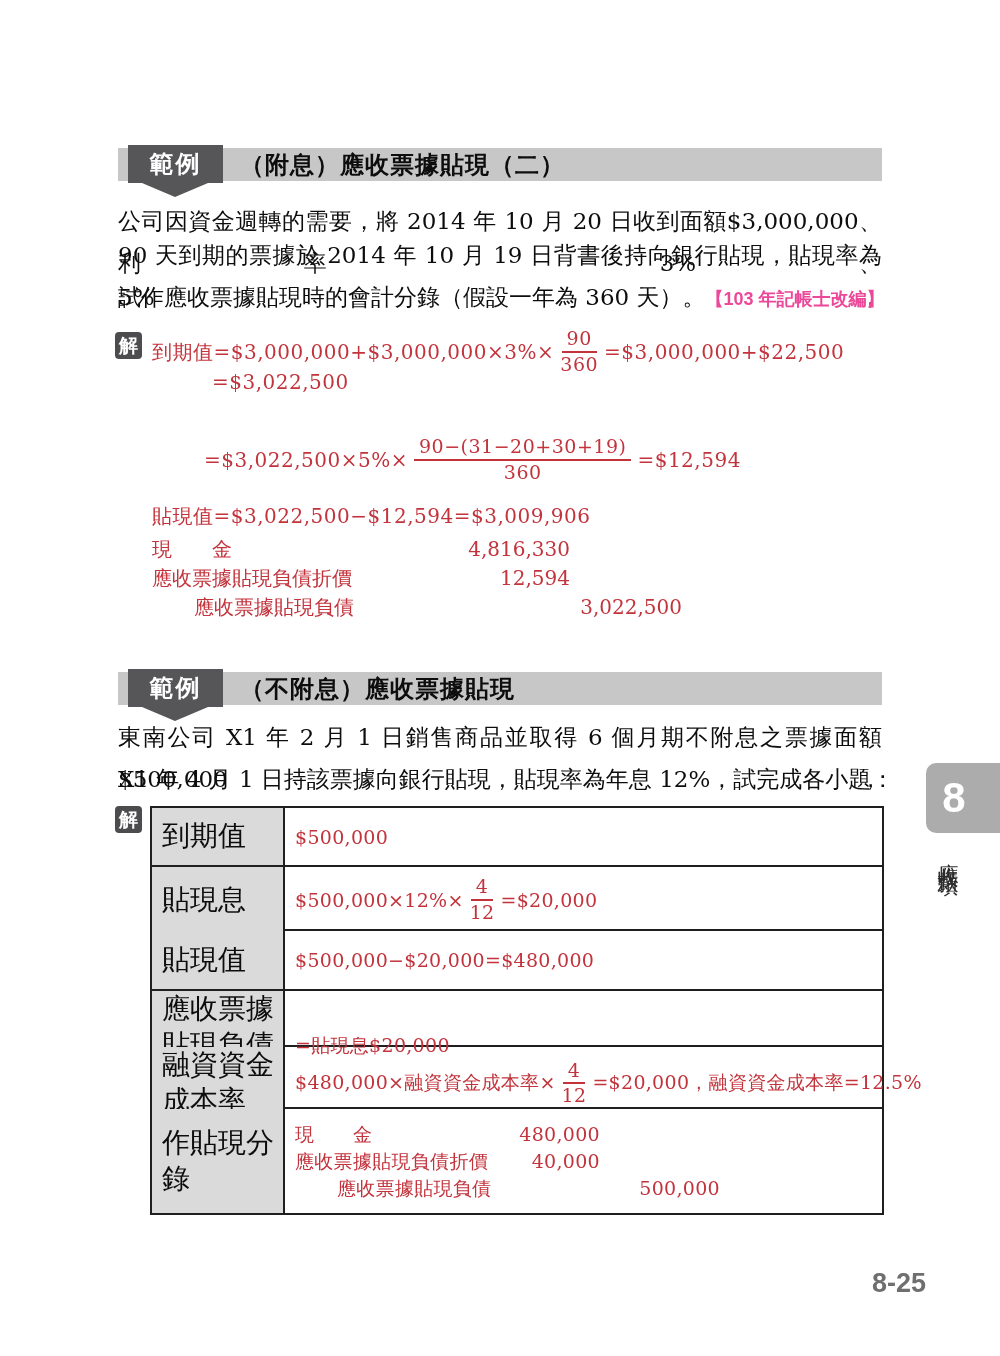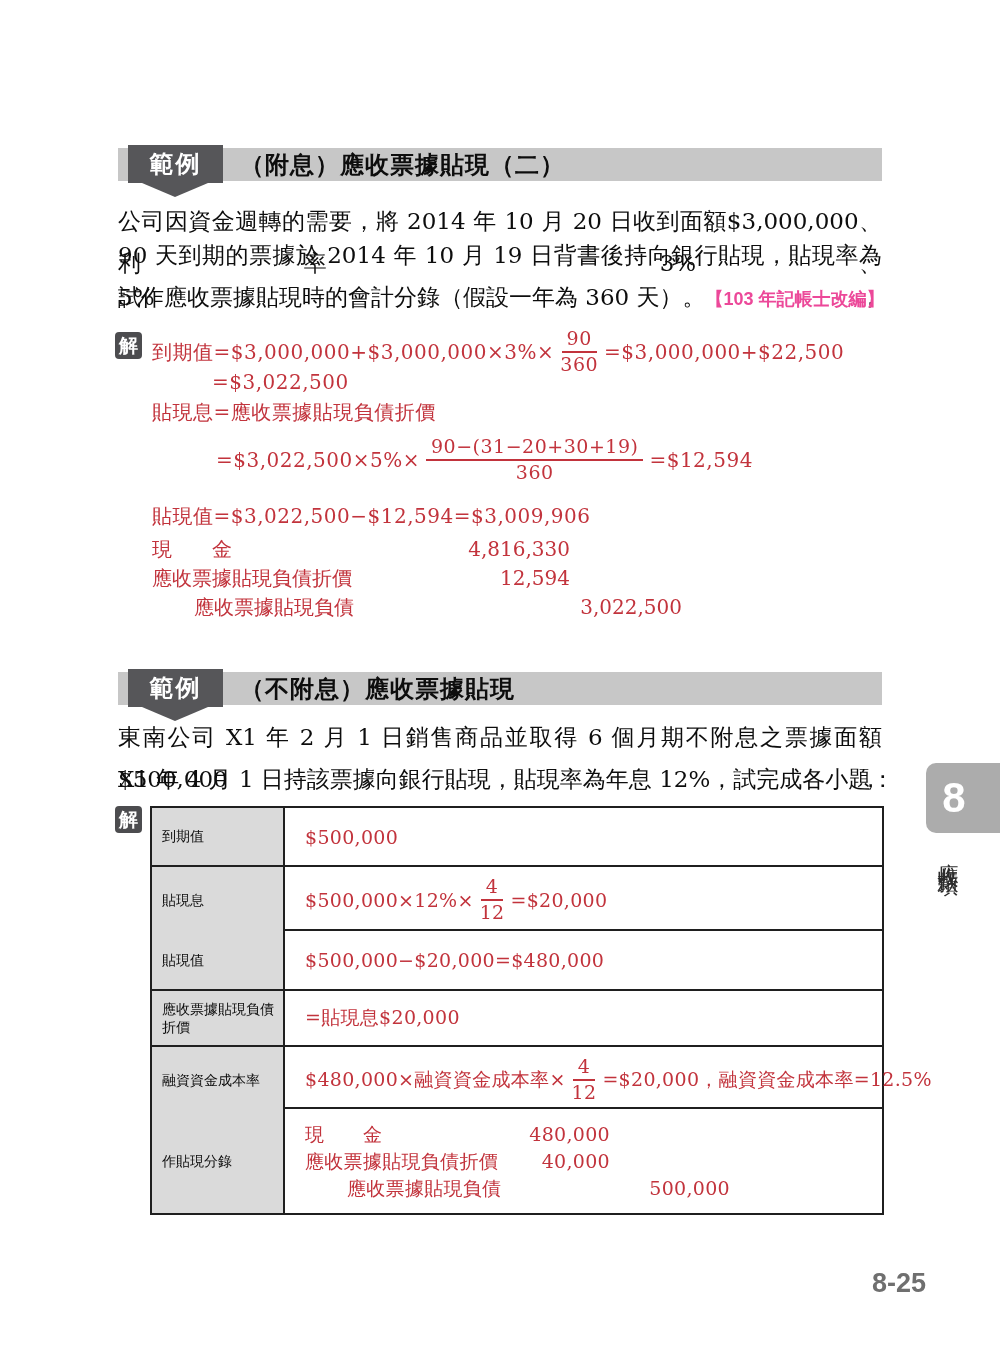--- a/index.html
+++ b/index.html
@@ -57,24 +57,24 @@
   
   .sol-table{
     position:absolute;left:150px;top:806px;width:734px;
     border:2px solid #1f1f1f;box-sizing:border-box;background:#fff;
   }
   .trow{display:grid;grid-template-columns:133px 1fr;box-sizing:border-box;}
   .trow + .trow{border-top:2px solid #1f1f1f;}
   .tlabel{
     background:#dadada;border-right:2px solid #1f1f1f;box-sizing:border-box;
     display:flex;align-items:center;padding-left:10px;
-    font-family:"Liberation Sans",sans-serif;font-size:14px;color:#0d0d0d;line-height:1.3;
+    font-family:"Liberation Sans",sans-serif;font-size:28px;color:#0d0d0d;line-height:1.3;
   }
   .tvalue{
-    display:flex;align-items:center;padding-left:20px;box-sizing:border-box;
+    display:flex;align-items:center;padding-left:10px;box-sizing:border-box;
     font-size:19px;color:#c2333c;white-space:nowrap;letter-spacing:0.3px;
   }
   .mini-journal{font-size:19px;color:#c2333c;padding:8px 0;}
   .mjrow{display:grid;grid-template-columns:200px 105px 120px;height:27px;line-height:27px;white-space:pre;}
   .mjrow .amt{text-align:right;}
   .mjrow .indent{padding-left:42px;}
   
   .side-tab{
     position:absolute;left:926px;top:763px;width:74px;height:70px;background:#acacac;
     border-radius:10px 0 0 10px;
@@ -119,25 +119,22 @@
       <span class="num">90</span>
       <span class="den">360</span>
     </span>
     <span>=$3,000,000+$22,500</span>
   </div>
 
   <div class="formula" style="left:212px;top:368px;height:28px;">
     <span>=$3,022,500</span>
   </div>
 
-  <div class="formula" style="left:152px;top:398px;height:28px;">
-    <span>貼現息=應收票據貼現負債折價</span>
-  </div>
-
-  <div class="formula" style="left:216px;top:432px;height:56px;">
+
+  <div class="formula" style="left:204px;top:432px;height:56px;">
     <span>=$3,022,500×5%×</span>
     <span class="frac">
       <span class="num">90−(31−20+30+19)</span>
       <span class="den">360</span>
     </span>
     <span>=$12,594</span>
   </div>
 
   <div class="formula" style="left:152px;top:502px;height:28px;">
     <span>貼現值=$3,022,500−$12,594=$3,009,906</span>

